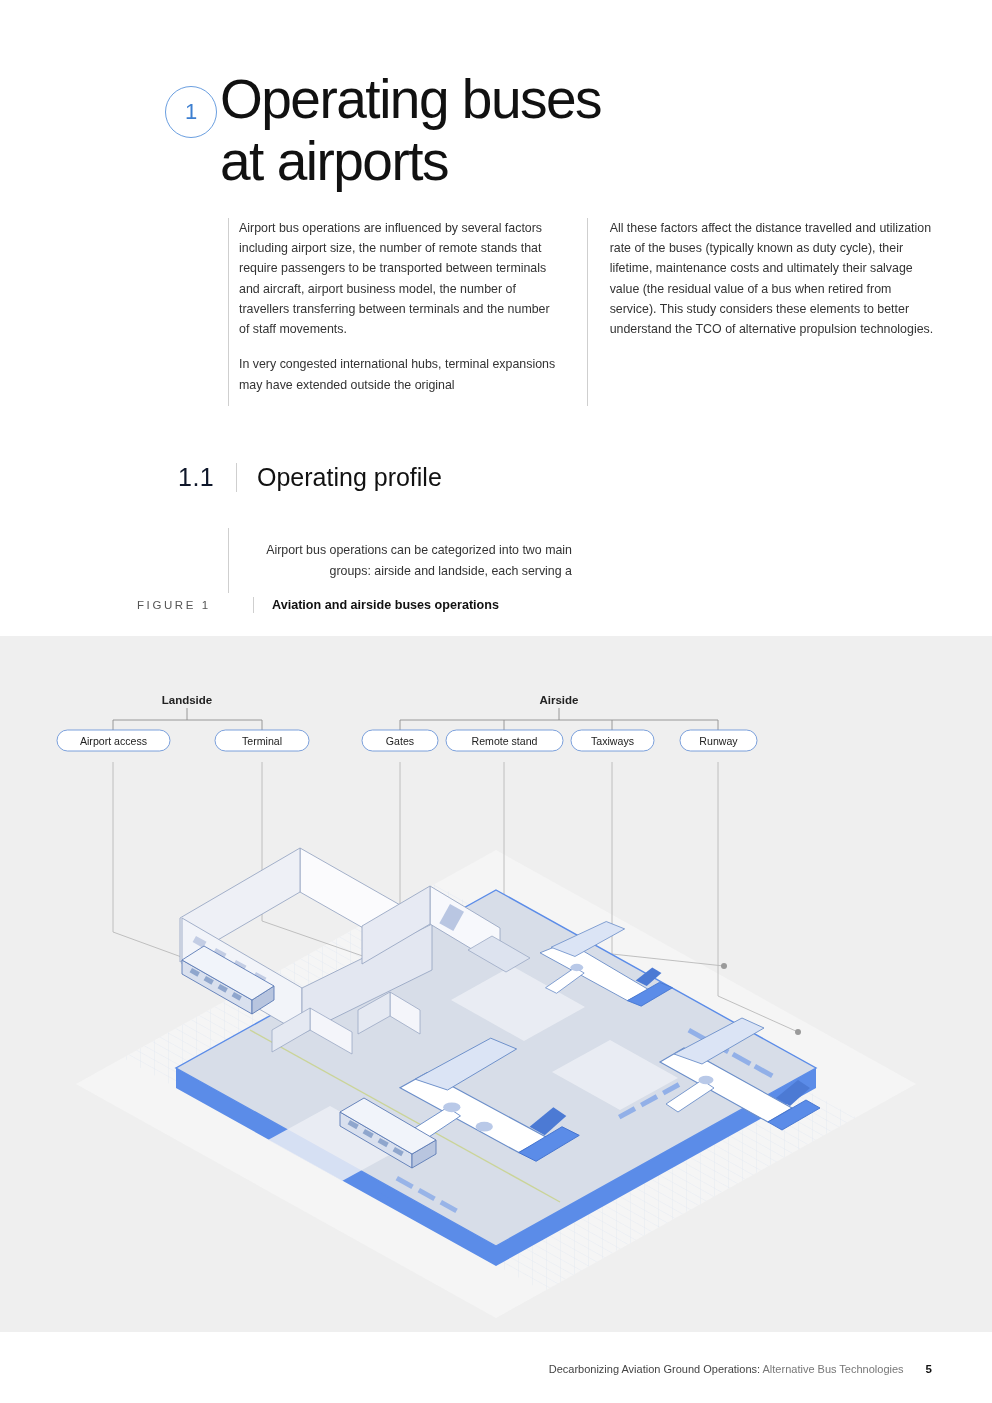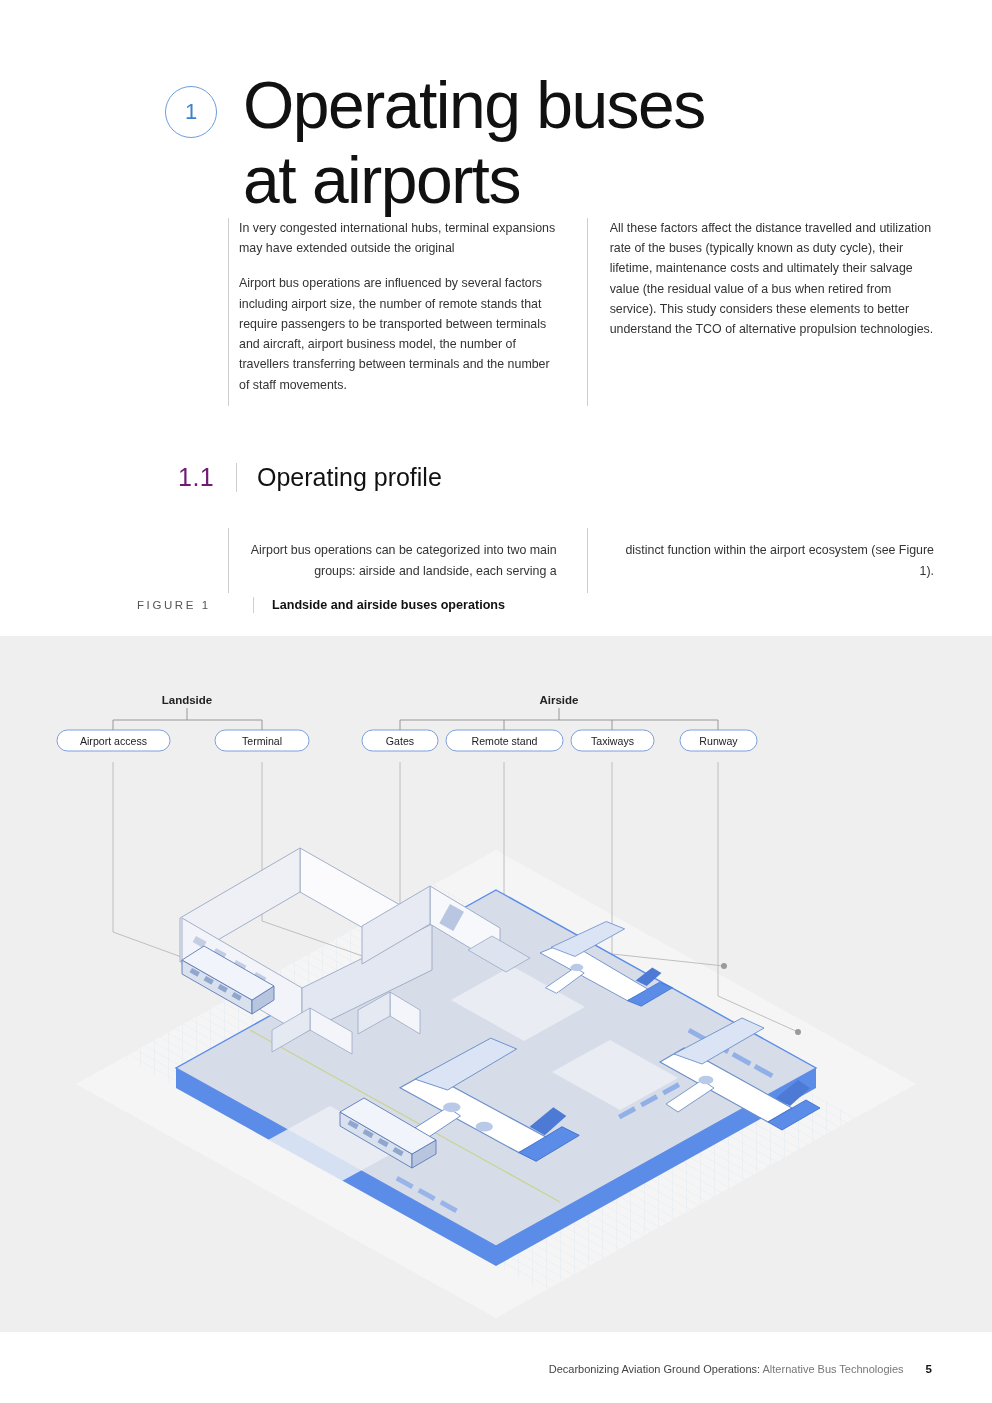--- a/index.html
+++ b/index.html
@@ -34,23 +34,23 @@
     border-radius: 50%;
     color: #3d7fd0;
     font-size: 22px;
     display: flex;
     align-items: center;
     justify-content: center;
     box-sizing: border-box;
   }
   .chapter-title {
     position: absolute;
-    left: 243px;
+    left: 220px;
     top: 30px;
-    font-size: 66px;
+    font-size: 55px;
     line-height: 1.13;
     letter-spacing: -1.5px;
     font-weight: 400;
     color: #111;
     white-space: pre-line;
   }
 
   
   .intro {
     position: absolute;
@@ -85,21 +85,21 @@
     position: absolute;
     top: 463px;
     left: 178px;
     width: 760px;
     height: 40px;
     display: flex;
     align-items: flex-start;
   }
   .section-num {
     font-size: 25px;
-    color: #701a75;
+    color: #0f172a;
     width: 46px;
     font-weight: 400;
     letter-spacing: 0.5px;
   }
   .section-title {
     font-size: 25px;
     color: #111;
     border-left: 1px solid #cfcfcf;
     padding-left: 20px;
     margin-left: 12px;
@@ -190,45 +190,42 @@
 <body>
 
 <div class="chapter-head">
   <div class="chapter-badge">1</div>
   <div class="chapter-title">Operating buses
 at airports</div>
 </div>
 
 <div class="intro">
   <div class="col left">
+    <p>Airport bus operations are influenced by several factors including airport size, the number of remote stands that require passengers to be transported between terminals and aircraft, airport business model, the number of travellers transferring between terminals and the number of staff movements.</p>
     <p>In very congested international hubs, terminal expansions may have extended outside the original</p>
-    <p>Airport bus operations are influenced by several factors including airport size, the number of remote stands that require passengers to be transported between terminals and aircraft, airport business model, the number of travellers transferring between terminals and the number of staff movements.</p>
   </div>
   <div class="col right">
     <p>All these factors affect the distance travelled and utilization rate of the buses (typically known as duty cycle), their lifetime, maintenance costs and ultimately their salvage value (the residual value of a bus when retired from service). This study considers these elements to better understand the TCO of alternative propulsion technologies.</p>
   </div>
 </div>
 
 <div class="section-head">
   <div class="section-num">1.1</div>
   <div class="section-title">Operating profile</div>
 </div>
 
 <div class="section-body">
   <div class="col left">
     <p>Airport bus operations can be categorized into two main groups: airside and landside, each serving a</p>
   </div>
-  <div class="col right">
-    <p>distinct function within the airport ecosystem (see Figure 1).</p>
-  </div>
 </div>
 
 <div class="figure-caption">
   <div class="figure-label">FIGURE 1</div>
-  <div class="figure-title">Landside and airside buses operations</div>
+  <div class="figure-title">Aviation and airside buses operations</div>
 </div>
 
 <div class="figure-area">
   <svg class="figure-svg" width="992" height="696" viewBox="0 0 992 696" xmlns="http://www.w3.org/2000/svg">
     <defs>
       <pattern id="grid" width="14" height="14" patternUnits="userSpaceOnUse">
         <path d="M14 0 L0 0 0 14" fill="none" stroke="#dce4f2" stroke-width="0.8"></path>
       </pattern>
       <clipPath id="isoclip">
         <polygon points="496,214 916,448 496,682 76,448"></polygon>

